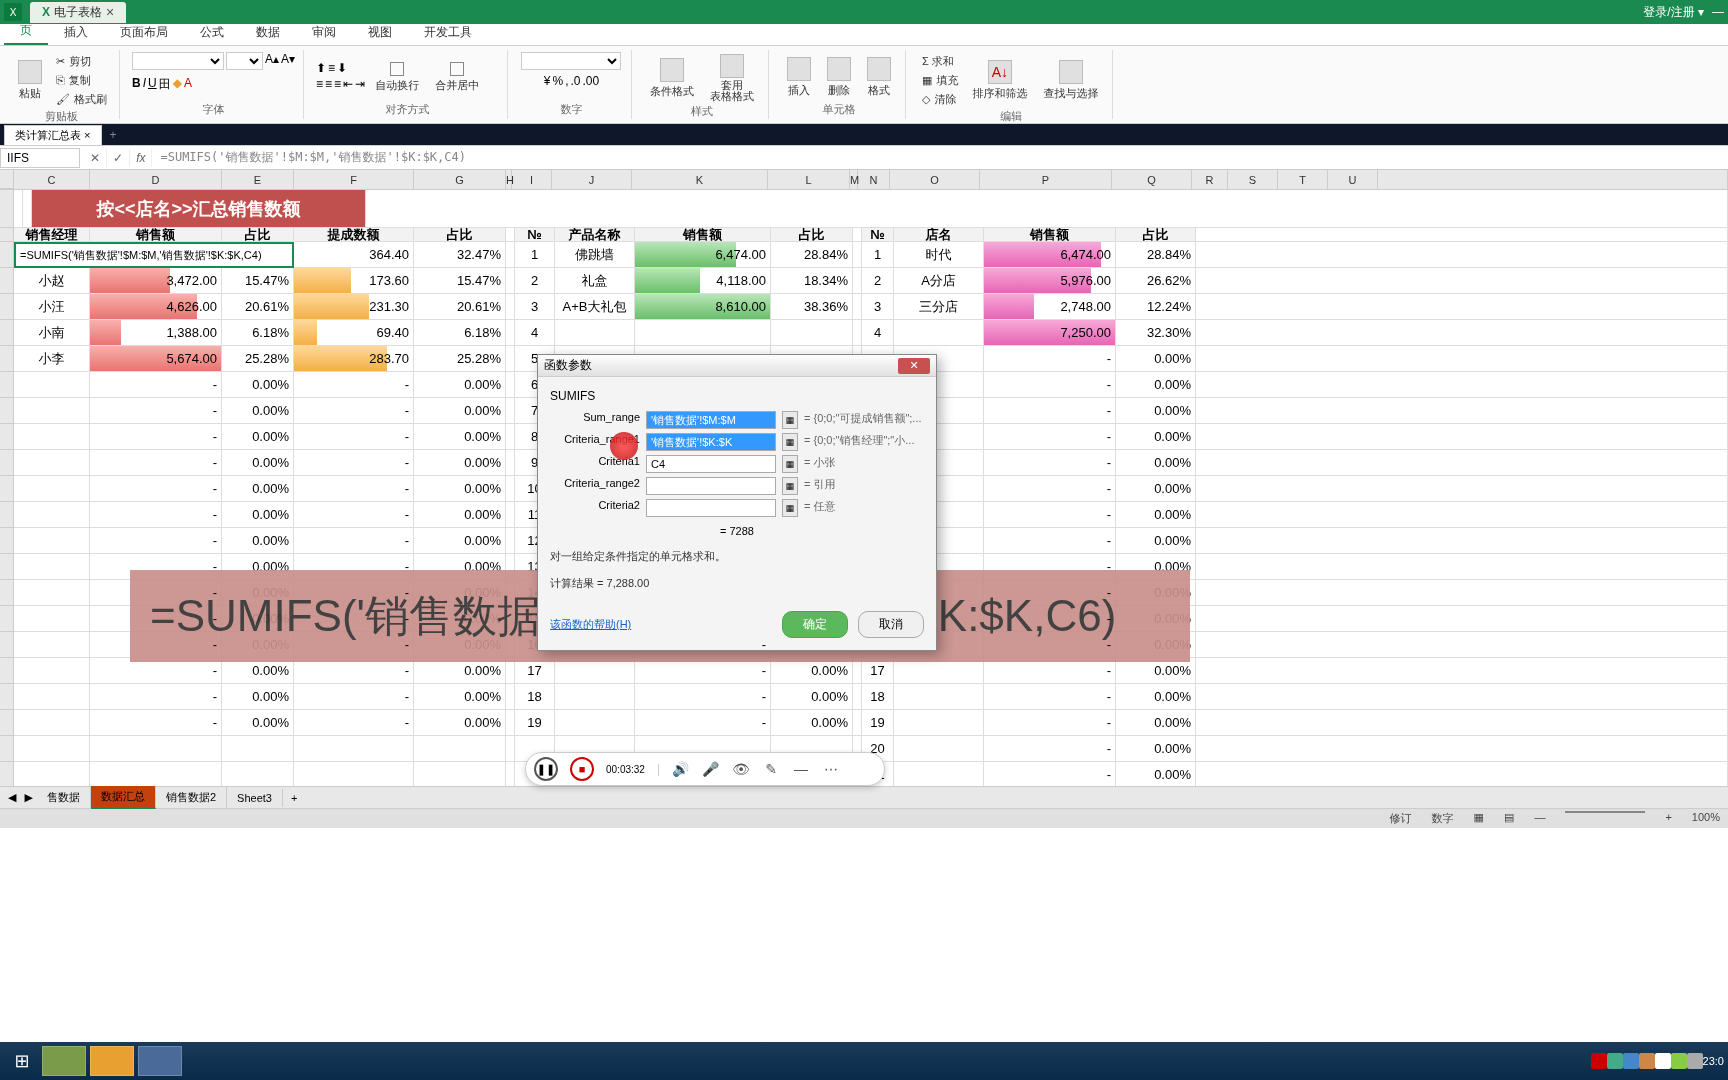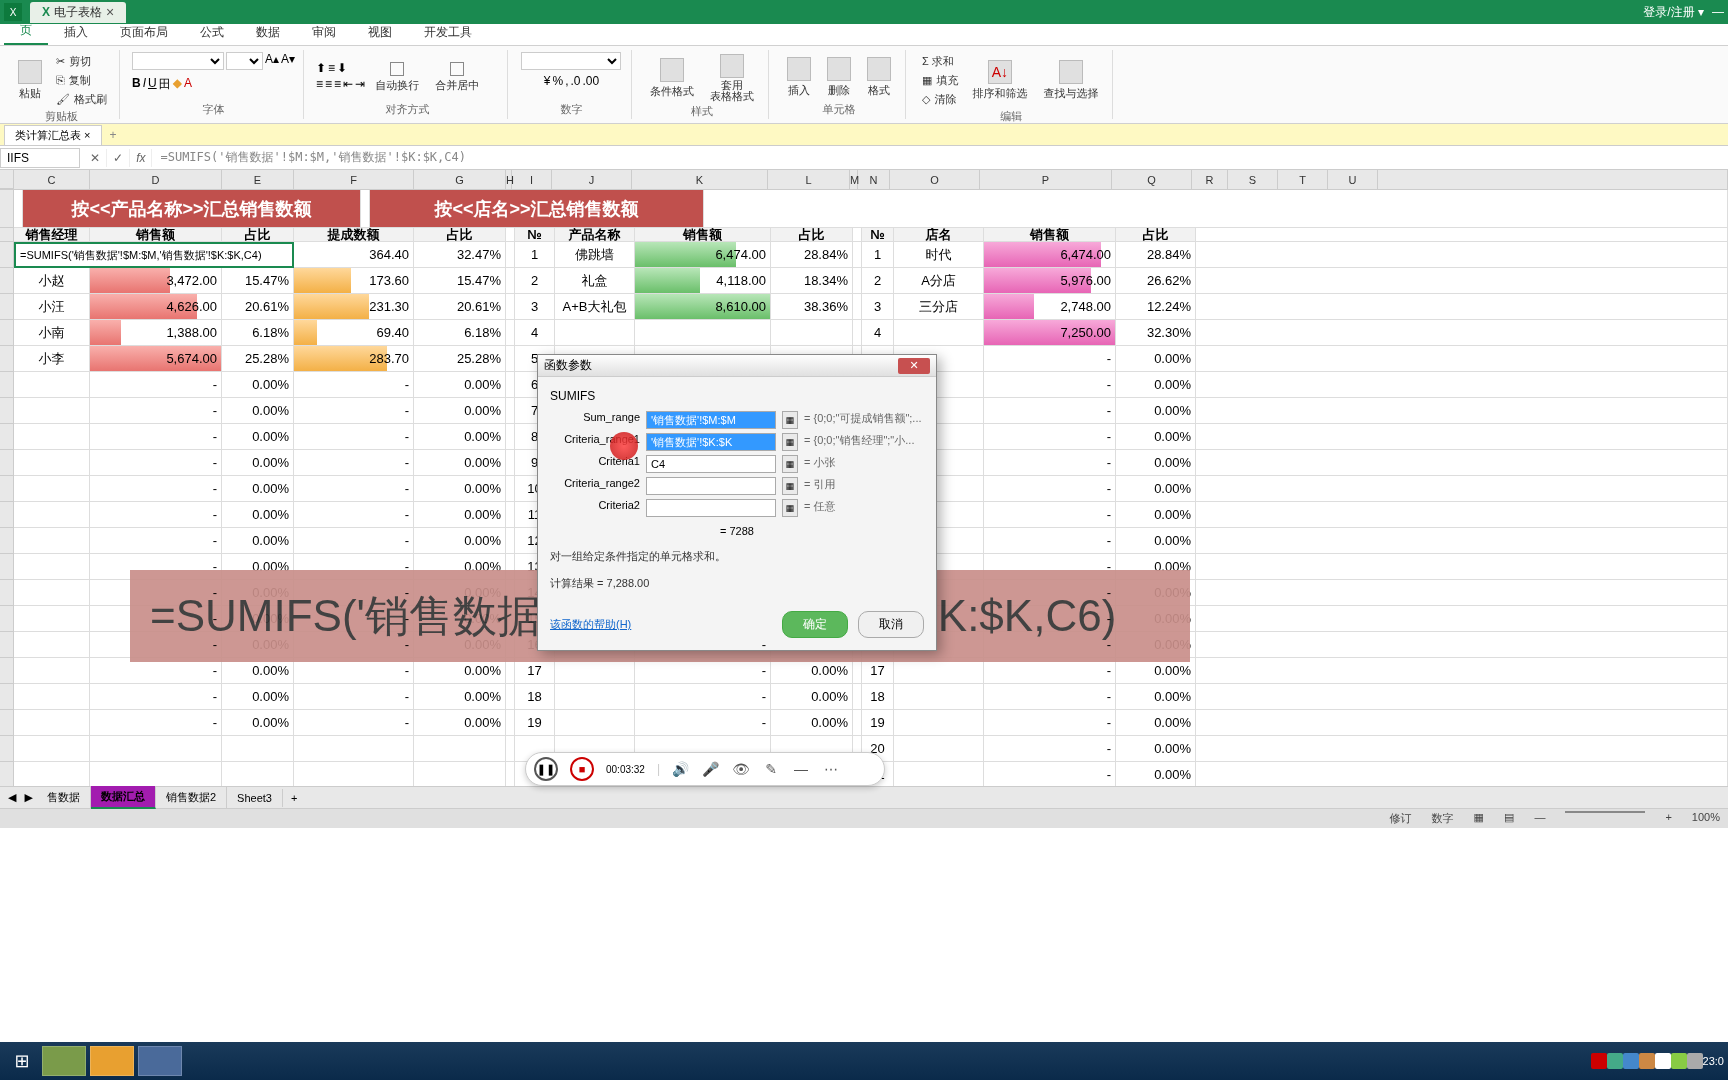--- a/index.html
+++ b/index.html
@@ -24,21 +24,21 @@
 .ribbon-group .title { text-align: center; font-size: 11px; color: #666; margin-top: auto; }
 .ribbon-group .controls { display: flex; gap: 4px; align-items: center; flex: 1; }
 .ribbon-btn { display: flex; flex-direction: column; align-items: center; gap: 2px; padding: 2px 6px; cursor: pointer; color: #333; font-size: 11px; }
 .ribbon-btn-small { padding: 2px 4px; cursor: pointer; color: #333; font-size: 11px; display: flex; align-items: center; gap: 4px; }
 .ribbon-icon-lg { width: 24px; height: 24px; background: #e0e0e0; border: 1px solid #bbb; }
 .ribbon-icon-sm { width: 14px; height: 14px; border: 1px solid #888; display: inline-block; }
 .font-select { border: 1px solid #ccc; padding: 1px 4px; font-size: 11px; background: #fff; }
 .font-row { display: flex; gap: 2px; margin-bottom: 2px; }
 
 
-.sheet-tabs-top { height: 22px; background: #fef9c3; display: flex; align-items: center; border-bottom: 1px solid #ccc; padding-left: 4px; gap: 2px; }
+.sheet-tabs-top { height: 22px; background: #0f172a; display: flex; align-items: center; border-bottom: 1px solid #ccc; padding-left: 4px; gap: 2px; }
 .sheet-tab-top { background: #fff; padding: 2px 10px; font-size: 11px; border: 1px solid #ccc; border-bottom: none; }
 
 
 .formula-bar { height: 24px; display: flex; align-items: center; border-bottom: 1px solid #ccc; justify-content: space-between; }
 .name-box { width: 80px; border: 1px solid #ccc; padding: 2px 6px; font-size: 12px; margin-right: 4px; }
 .fb-btn { padding: 2px 6px; color: #666; border-right: 1px solid #eee; cursor: pointer; }
 .formula-input { flex: 1; padding: 2px 8px; font-size: 12px; color: #888; font-family: monospace; }
 
 
 .grid-area { position: relative; height: 616px; overflow: hidden; }
@@ -90,21 +90,21 @@
 
 
 .recorder { position: absolute; left: 525px; top: 752px; width: 360px; height: 34px; background: #fff; border: 1px solid #ccc; border-radius: 17px; display: flex; align-items: center; gap: 12px; padding: 0 8px; box-shadow: 0 2px 6px rgba(0,0,0,0.2); }
 .rec-btn { width: 24px; height: 24px; border: 2px solid #555; border-radius: 50%; display: flex; align-items: center; justify-content: center; font-size: 11px; }
 .rec-btn.rec { border-color: #c00; color: #c00; }
 .rec-icon { color: #555; font-size: 14px; width: 18px; text-align: center; }
 
 
 .bottom-tabs { height: 22px; background: #e8e8e8; display: flex; align-items: center; border-top: 1px solid #ccc; padding-left: 4px; gap: 0; font-size: 11px; }
 .bottom-tab { padding: 3px 10px; border-right: 1px solid #ccc; cursor: pointer; }
-.bottom-tab.active { background: #a21caf; border-bottom: 2px solid #1a8a50; font-weight: bold; }
+.bottom-tab.active { background: #c2410c; border-bottom: 2px solid #1a8a50; }
 
 
 .status-bar { height: 20px; background: #e0e0e0; display: flex; align-items: center; padding: 0 8px; font-size: 11px; color: #444; border-top: 1px solid #ccc; }
 .status-bar .sb-right { margin-left: auto; display: flex; gap: 20px; }
 
 
 .taskbar { position: absolute; bottom: 0; left: 0; right: 0; height: 38px; background: linear-gradient(to bottom, #1a3a5a, #0a2a4a); display: flex; align-items: center; padding: 0 4px; }
 .start { width: 36px; height: 30px; display: flex; align-items: center; justify-content: center; color: #fff; font-size: 18px; }
 .task-item { width: 44px; height: 30px; margin: 0 2px; background: rgba(255,255,255,0.1); border: 1px solid rgba(255,255,255,0.2); }
 .tray { margin-left: auto; display: flex; align-items: center; color: #fff; font-size: 11px; }
@@ -313,21 +313,20 @@
     <div class="ch" style="width:36px">R</div>
       <div class="ch" style="width:50px">S</div>
       <div class="ch" style="width:50px">T</div>
       <div class="ch" style="width:50px">U</div>
     <div class="ch c-rest"></div>
   </div>
 
   <div class="row" style="height:38px">
     <div class="c-rowhead"></div>
     <div class="cell" style="width:6px"></div>
-    <div class="cell header-red" style="width:338px">按&lt;&lt;产品名称&gt;&gt;汇总销售数额</div>
     <div class="cell" style="width:8px"></div>
     <div class="cell header-red" style="width:334px">按&lt;&lt;店名&gt;&gt;汇总销售数额</div>
     <div class="cell c-rest"></div>
   </div>
 
   <div class="row" style="height:14px">
     <div class="c-rowhead"></div>
     <div class="cell header-gray c-C">销售经理</div>
     <div class="cell header-gray c-D">销售额</div>
     <div class="cell header-gray c-E">占比</div>

